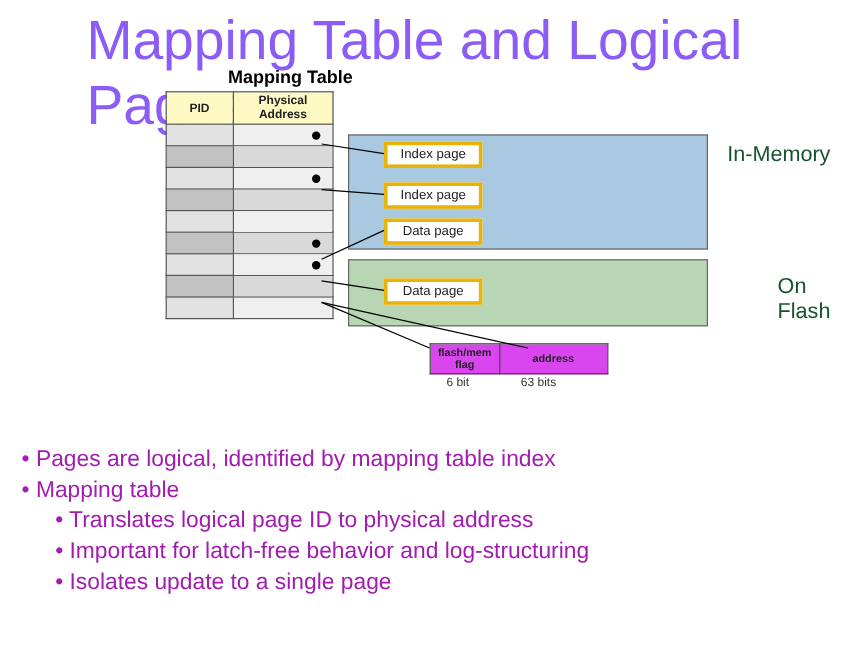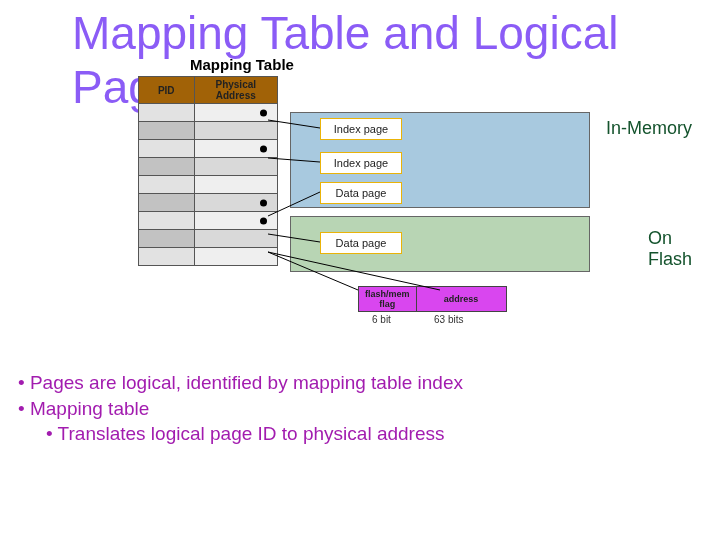--- a/index.html
+++ b/index.html
@@ -35,21 +35,21 @@
     border: 1px solid #555;
     border-collapse: collapse;
   }
   .table-grid th, .table-grid td {
     border: 1px solid #555;
     height: 18px;
     font-size: 10px;
     text-align: center;
     padding: 2px 4px;
   }
-  .table-grid th { background: #a16207; font-weight: bold; }
+  .table-grid th { background: #fef9c3; font-weight: bold; }
   .table-grid td.pid { width: 56px; background: #e2e2e2; }
   .table-grid td.phys { width: 84px; background: #efefef; position: relative; }
   .table-grid tr.alt td.pid { background: #c2c2c2; }
   .table-grid tr.alt td.phys { background: #d9d9d9; }
 
   .dot {
     width: 7px; height: 7px;
     background: #000;
     border-radius: 50%;
     position: absolute;
@@ -79,21 +79,21 @@
     font-weight: 300;
     color: #14532d;
   }
   .region-label.mem-l { top: 118px; }
   .region-label.flash-l { top: 228px; margin-left: 48px; }
 
   .pagebox {
     position: absolute;
     width: 82px; height: 22px;
     background: #fff;
-    border: 1px solid #eab308;
+    border: 3px solid #eab308;
     font-size: 11px;
     display: flex;
     align-items: center;
     justify-content: center;
   }
 
   .mini-table {
     position: absolute;
     top: 286px;
     left: 358px;
@@ -225,14 +225,16 @@
   <line x1="268" y1="234" x2="320" y2="242" stroke="#000" stroke-width="1"></line>
   <line x1="268" y1="252" x2="358" y2="290" stroke="#000" stroke-width="1"></line>
   <line x1="268" y1="252" x2="440" y2="290" stroke="#000" stroke-width="1"></line>
 </svg>
 
 <div class="bullets">
   <ul>
     <li>Pages are logical, identified by mapping table index</li>
     <li>Mapping table</li>
     <li class="sub">Translates logical page ID to physical address</li>
+    <li class="sub">Important for latch-free behavior and log-structuring</li>
+    <li class="sub">Isolates update to a single page</li>
   </ul>
 </div>
 
 </body></html>

